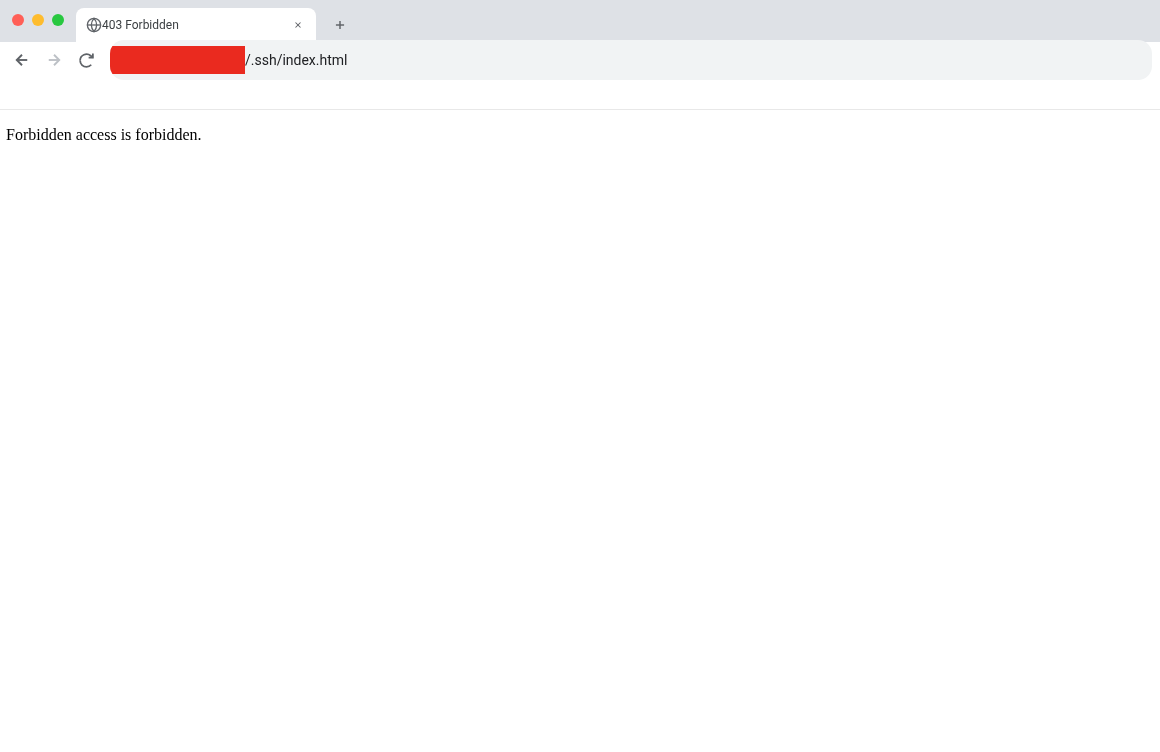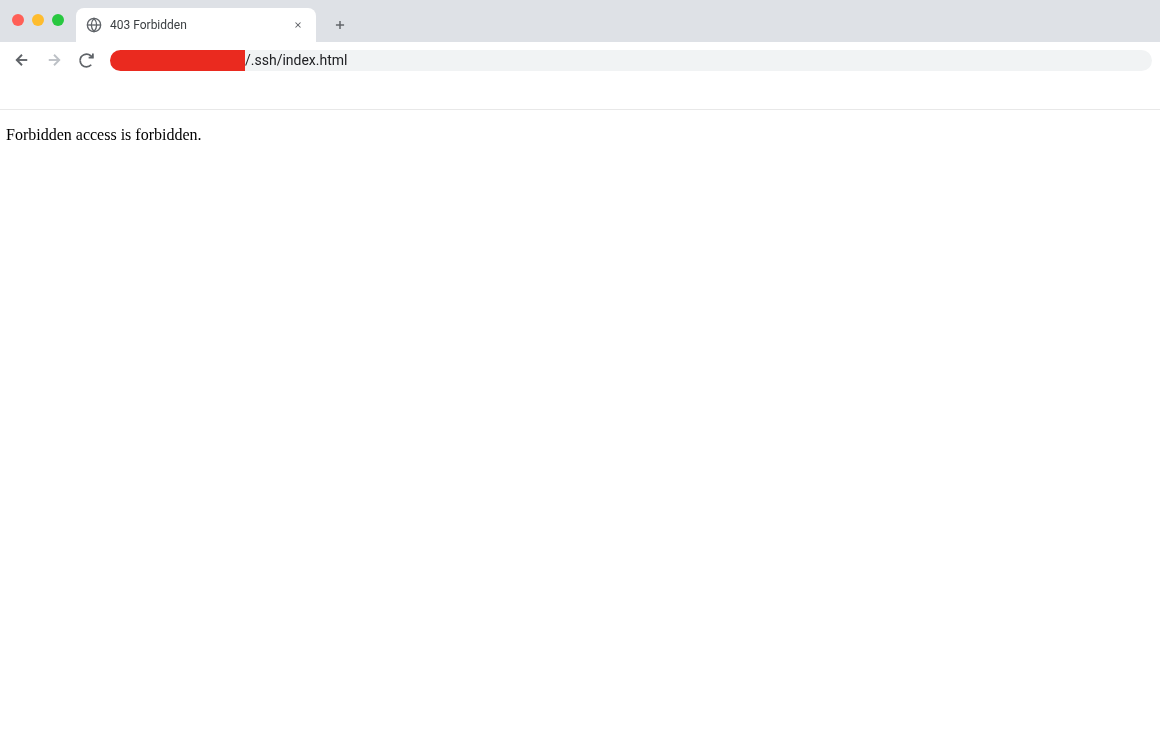--- a/index.html
+++ b/index.html
@@ -39,21 +39,21 @@
     .tl-green { background: #28c840; }
     .tab {
       margin-left: 68px;
       background: #ffffff;
       height: 34px;
       width: 240px;
       border-radius: 8px 8px 0 0;
       display: flex;
       align-items: center;
       padding: 0 10px;
-      gap: 8px;
+      gap: 0;
       position: relative;
     }
     .tab-favicon {
       width: 16px;
       height: 16px;
       display: flex;
       align-items: center;
       justify-content: center;
       color: #5f6368;
     }
@@ -104,21 +104,21 @@
       color: #5f6368;
       cursor: pointer;
       border-radius: 50%;
     }
     .nav-btn.disabled {
       color: #bdc1c6;
       cursor: default;
     }
     .address-bar {
       flex: 1;
-      height: 21px;
+      height: 40px;
       background: #f1f3f4;
       border-radius: 14px;
       display: flex;
       align-items: center;
       padding: 0 4px 0 0;
       margin-left: 6px;
       position: relative;
       overflow: hidden;
     }
     .url-redacted {

